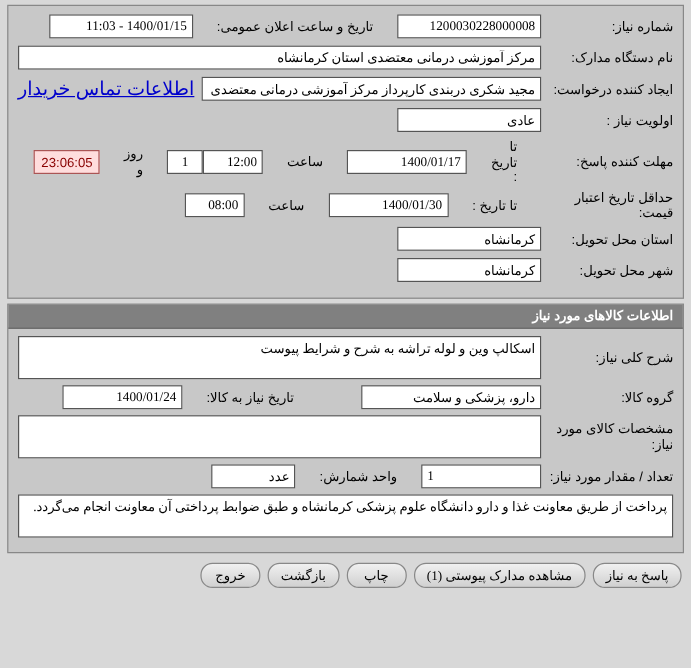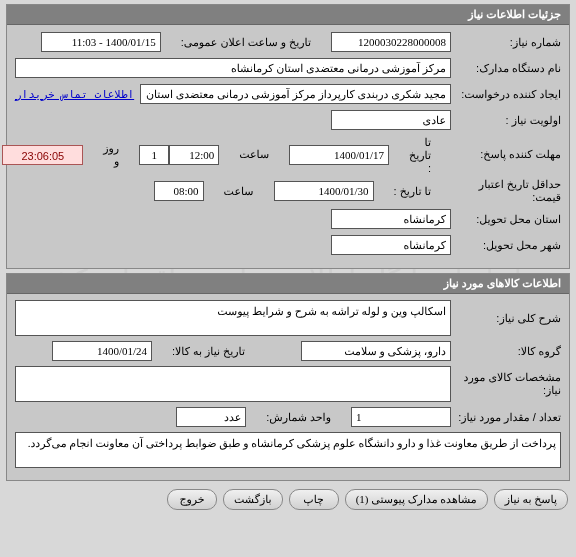--- a/index.html
+++ b/index.html
@@ -87,22 +87,21 @@
   resize: none;
   overflow: hidden;
 }
 .input[readonly], .textarea[readonly] {
   background: #fff;
 }
 .link {
   color: #0000cc;
   text-decoration: underline;
   cursor: pointer;
-  font-size: 11px;
-  font-family: Liberation Mono, monospace;
+  font-size: 16px;
 }
 .footer {
   display: flex;
   gap: 6px;
   padding: 4px 8px;
   justify-content: flex-start;
   position: relative;
   z-index: 2;
 }
 .btn {
@@ -111,40 +110,39 @@
   padding: 3px 10px;
   font-size: 11px;
   font-family: Tahoma;
   cursor: pointer;
   border-radius: 10px;
   min-width: 50px;
 }
 .remaining {
   background: #fdd;
   border: 1px solid #a55;
-  padding: 2px 18px;
+  padding: 2px 5px;
   color: #800;
   font-size: 11px;
   height: 20px;
   line-height: 16px;
   margin-left: 44px;
 }
 .flex1 { flex: 1; }
 .w-md { width: 120px; }
 .w-sm { width: 70px; }
 .w-xs { width: 50px; }
 </style>
 </head>
 <body>
 
 <div class="watermark">ستاد ایران  پایگاه اطلاع رسانی مناقصات کشور</div>
 <div class="watermark2">۰۲۱-۸۸۳۴۹۶۷۰-۵</div>
 
 <div class="panel">
-  <div class="panel-title">جزئیات اطلاعات نیاز</div>
 
   <div class="row">
     <span class="label">شماره نیاز:</span>
     <input class="input w-md" readonly="" value="1200030228000008" style="">
     <span class="label-sm">تاریخ و ساعت اعلان عمومی:</span>
     <input class="input w-md" readonly="" value="1400/01/15 - 11:03" style="">
   </div>
 
   <div class="row">
     <span class="label">نام دستگاه مدارک:</span>

